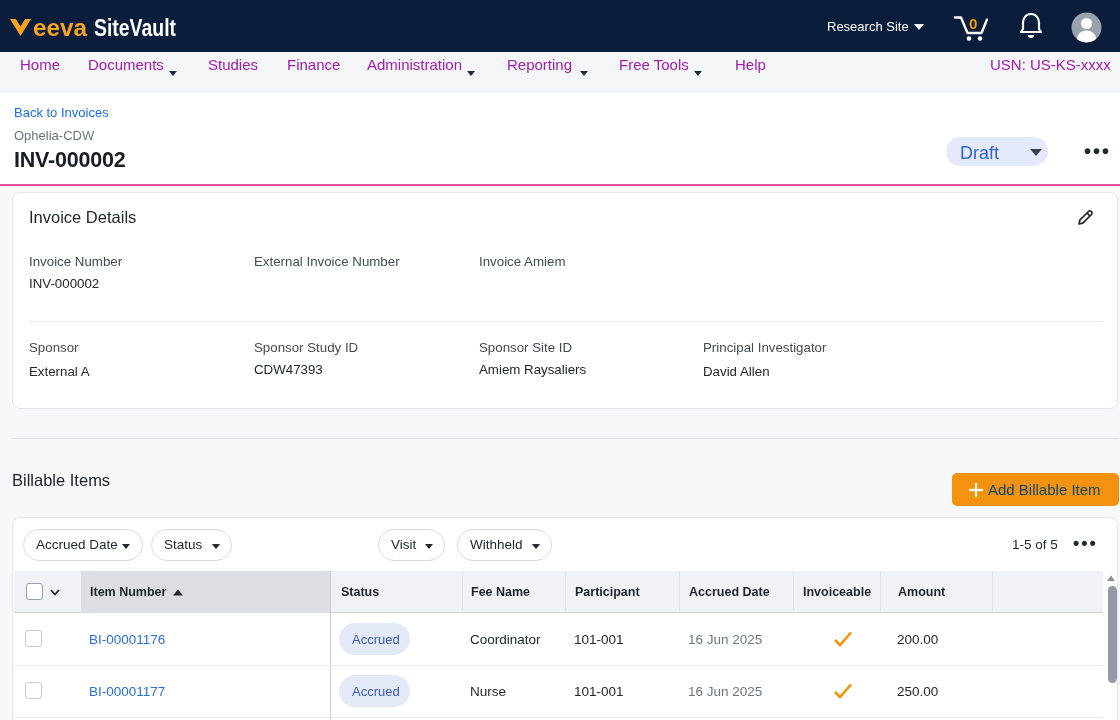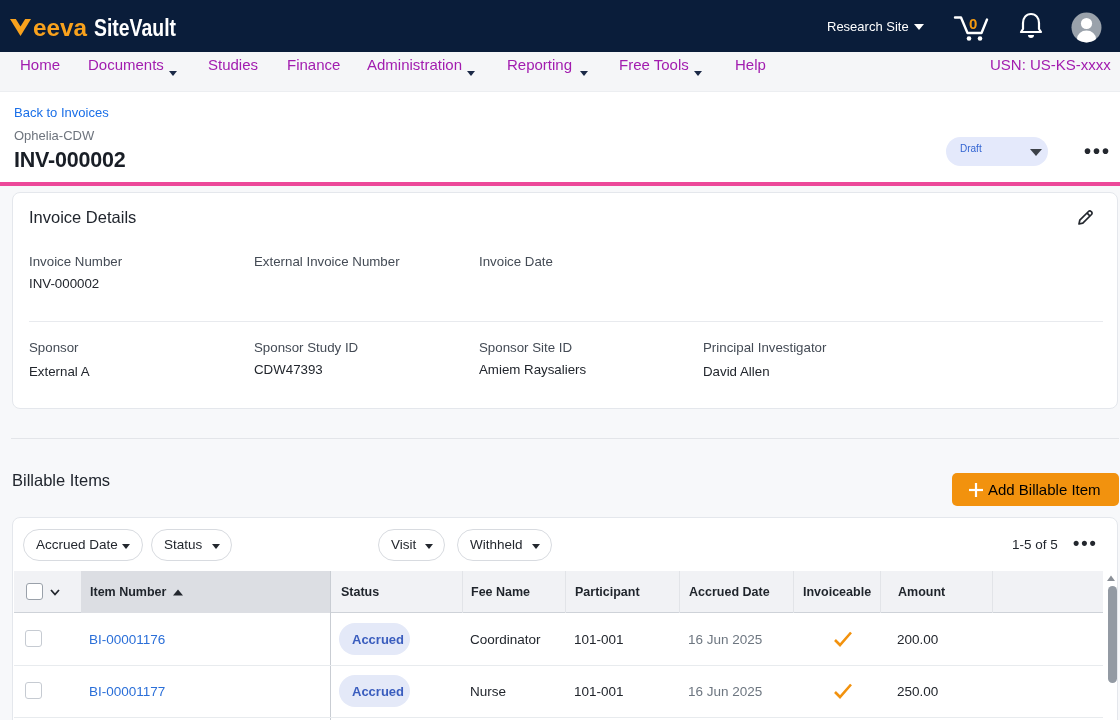--- a/index.html
+++ b/index.html
@@ -13,57 +13,57 @@
 .lib-div { position:absolute; left:160px; top:2px; width:1px; height:24px; background:#d9dce1; }
 .search-ph { position:absolute; left:170px; top:6px; font-size:14.5px; color:#8a9099; }
 .hdr-user { position:absolute; left:827px; top:19px; font-size:13px; color:#fff; }
 .hdr-caret { position:absolute; left:914px; top:24px; width:0; height:0; border-left:5px solid transparent; border-right:5px solid transparent; border-top:6px solid #fff; }
 .cart0 { position:absolute; left:969px; top:15px; font-size:15px; font-weight:bold; color:#f49a11; }
 
 #nav { position:absolute; top:52px; left:0; width:1120px; height:40px; background:#f5f6f8; border-bottom:1px solid #eceef1; }
 .nav-it { position:absolute; top:4px; font-size:15px; color:#a21caf; }
 .nav-caret { position:absolute; top:19px; width:0; height:0; border-left:4.5px solid transparent; border-right:4.5px solid transparent; border-top:5.5px solid #1b2947; }
 
-#titlesec { position:absolute; top:92px; left:0; width:1120px; height:94px; background:#fff; border-bottom:4px solid #ec4899; }
+#titlesec { position:absolute; top:92px; left:0; width:1120px; height:94px; background:#fff; border-bottom:2px solid #ec4899; }
 .back { position:absolute; left:14px; top:13px; font-size:13px; color:#1a6fe8; }
 .crumb { position:absolute; left:14px; top:36px; font-size:13px; color:#6e747d; }
 .h1 { position:absolute; left:14px; top:56px; font-size:21.5px; font-weight:bold; letter-spacing:-0.2px; color:#191e26; }
 #draftpill { position:absolute; left:946px; top:45px; width:102px; height:29px; background:#e4e9fb; border-radius:15px; }
-#draftpill span { position:absolute; left:14px; top:6px; font-size:10px; color:#3264d2; }
+#draftpill span { position:absolute; left:14px; top:6px; font-size:18px; color:#3264d2; }
 #draftpill .dcaret { position:absolute; left:84px; top:12px; width:0; height:0; border-left:6px solid transparent; border-right:6px solid transparent; border-top:7px solid #3c4148; }
 .dots3 { letter-spacing:2px; font-size:20px; font-weight:bold; color:#23272e; }
 
 #card1 { position:absolute; left:12px; top:192px; width:1106px; height:217px; background:#fff; border:1px solid #e4e7ec; border-radius:8px; }
 .cardh { position:absolute; left:16px; top:15px; font-size:16.5px; color:#21262e; }
 .lbl { position:absolute; font-size:13.3px; color:#444b55; }
 .val { position:absolute; font-size:13.3px; color:#22262d; }
 .cdiv { position:absolute; left:16px; top:128px; width:1074px; height:1px; background:#e8eaee; }
 
 .h2b { position:absolute; left:12px; top:471px; font-size:16.5px; color:#21262e; }
-#addbtn { position:absolute; left:952px; top:473px; width:167px; height:33px; background:#f2920e; border-radius:5px; color:#000000; }
+#addbtn { position:absolute; left:952px; top:473px; width:167px; height:33px; background:#f2920e; border-radius:5px; color:#0c4a6e; }
 #addbtn .tx { position:absolute; left:36px; top:8px; font-size:15px; }
 
 #card2 { position:absolute; left:12px; top:517px; width:1106px; height:210px; background:#fff; border:1px solid #e4e7ec; border-radius:8px 8px 0 0; overflow:hidden; }
 .fpill { position:absolute; top:11px; height:32px; background:#fff; border:1px solid #d8dbe0; border-radius:16px; }
 .fpill span { position:absolute; top:7px; font-size:13.5px; color:#23272e; white-space:nowrap; }
 .fcaret { position:absolute; top:14px; width:0; height:0; border-left:4.5px solid transparent; border-right:4.5px solid transparent; border-top:5.5px solid #23272e; }
 .range { position:absolute; left:999px; top:19px; font-size:13.5px; color:#23272e; }
 
 #thead { position:absolute; left:1px; top:53px; width:1089px; height:42px; background:#f1f2f5; border-bottom:1px solid #ced2d8; }
 .th { position:absolute; top:14px; font-size:12.5px; font-weight:bold; color:#1f242b; white-space:nowrap; }
 .thsep { position:absolute; top:0; width:1px; height:42px; background:#e2e4e8; }
 #sortedcol { position:absolute; left:67px; top:0; width:249px; height:42px; background:#dcdee3; }
 .vline { position:absolute; left:317px; top:53px; width:1px; height:157px; background:#c9cdd3; }
 .row-border-b { position:absolute; left:1px; width:1089px; height:1px; background:#e8ebee; }
 .cb { position:absolute; width:17px; height:17px; border:1px solid #c6cbd2; border-radius:3px; background:#fff; }
 .link { position:absolute; font-size:13.5px; color:#2b6fd8; }
 .cell { position:absolute; font-size:13.5px; color:#22262d; }
 .cellg { position:absolute; font-size:13.5px; color:#6d7680; }
 .apill { position:absolute; left:326px; width:71px; height:32px; background:#e4e9f8; border-radius:16px; }
-.apill span { position:absolute; left:13px; top:9px; font-size:13px; color:#3a5dbe;font-weight:bold; }
+.apill span { position:absolute; left:13px; top:9px; font-size:13px; color:#3a5dbe; }
 
 #sbar { position:absolute; left:1091px; top:53px; width:14px; height:157px; background:#fff; }
 #sthumb { position:absolute; left:1095px; top:68px; width:9px; height:97px; background:#939aa3; border-radius:5px; }
 </style>
 </head>
 <body>
 
 <div id="hdr">
   <svg id="logo" width="200" height="28" viewBox="0 0 200 28">
     <path d="M0 6 L21 6 L10.5 23 Z" fill="#f9a21d"></path>
@@ -128,21 +128,21 @@
 </div>
 
 <div id="card1">
   <div class="cardh">Invoice Details</div>
   <svg style="position:absolute;left:1064px;top:16px" width="17" height="17" viewBox="0 0 17 17">
     <path d="M2 15 L2.8 11.2 L11.5 2.5 A1.8 1.8 0 0 1 14.1 2.5 L14.5 2.9 A1.8 1.8 0 0 1 14.5 5.5 L5.8 14.2 L2 15 Z" fill="none" stroke="#23272e" stroke-width="1.7" stroke-linejoin="round"></path>
     <line x1="10.2" y1="4.2" x2="12.8" y2="6.8" stroke="#23272e" stroke-width="1.7"></line>
   </svg>
   <div class="lbl" style="left:16px; top:61px">Invoice Number</div>
   <div class="lbl" style="left:241px; top:61px">External Invoice Number</div>
-  <div class="lbl" style="left:466px; top:61px">Invoice Date</div>
+  <div class="lbl" style="left:466px; top:61px">Invoice Amiem</div>
   <div class="val" style="left:16px; top:83px">INV-000002</div>
   <div class="cdiv"></div>
   <div class="lbl" style="left:16px; top:147px">Sponsor</div>
   <div class="lbl" style="left:241px; top:147px">Sponsor Study ID</div>
   <div class="lbl" style="left:466px; top:147px">Sponsor Site ID</div>
   <div class="lbl" style="left:690px; top:147px">Principal Investigator</div>
   <div class="val" style="left:16px; top:171px">External A</div>
   <div class="val" style="left:241px; top:169px">CDW47393</div>
   <div class="val" style="left:466px; top:169px">Amiem Raysaliers</div>
   <div class="val" style="left:690px; top:171px">David Allen</div>

